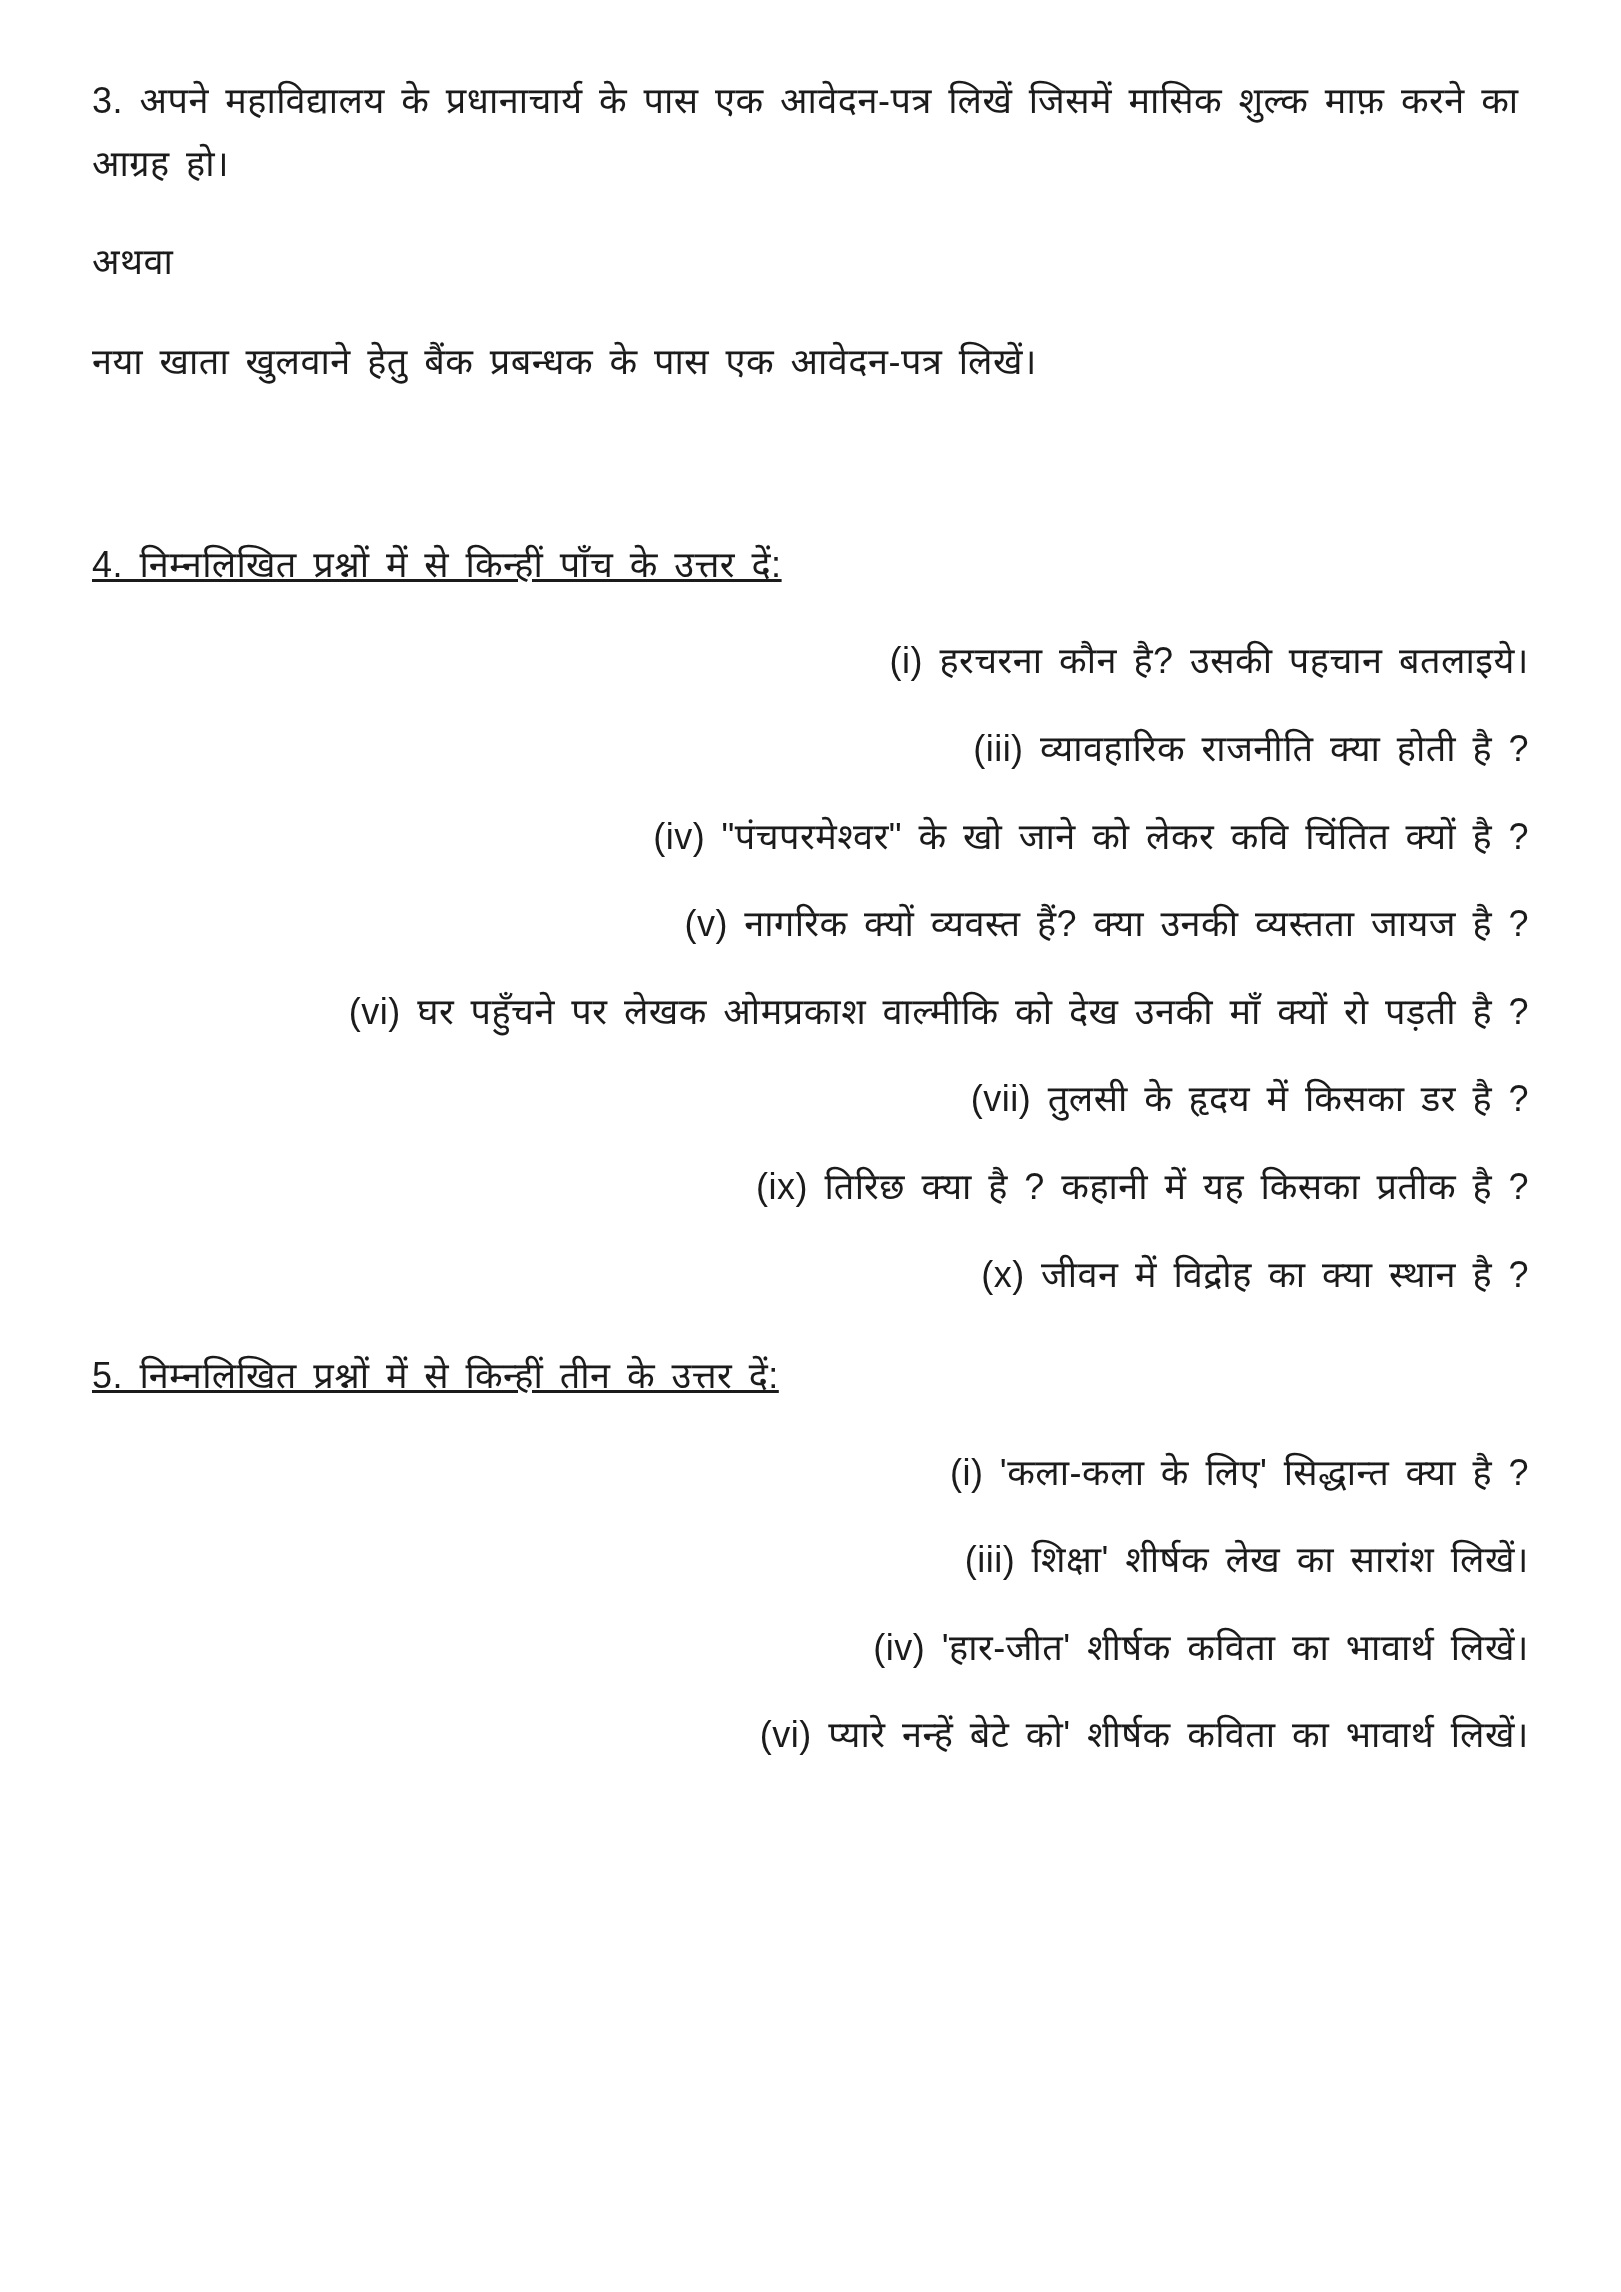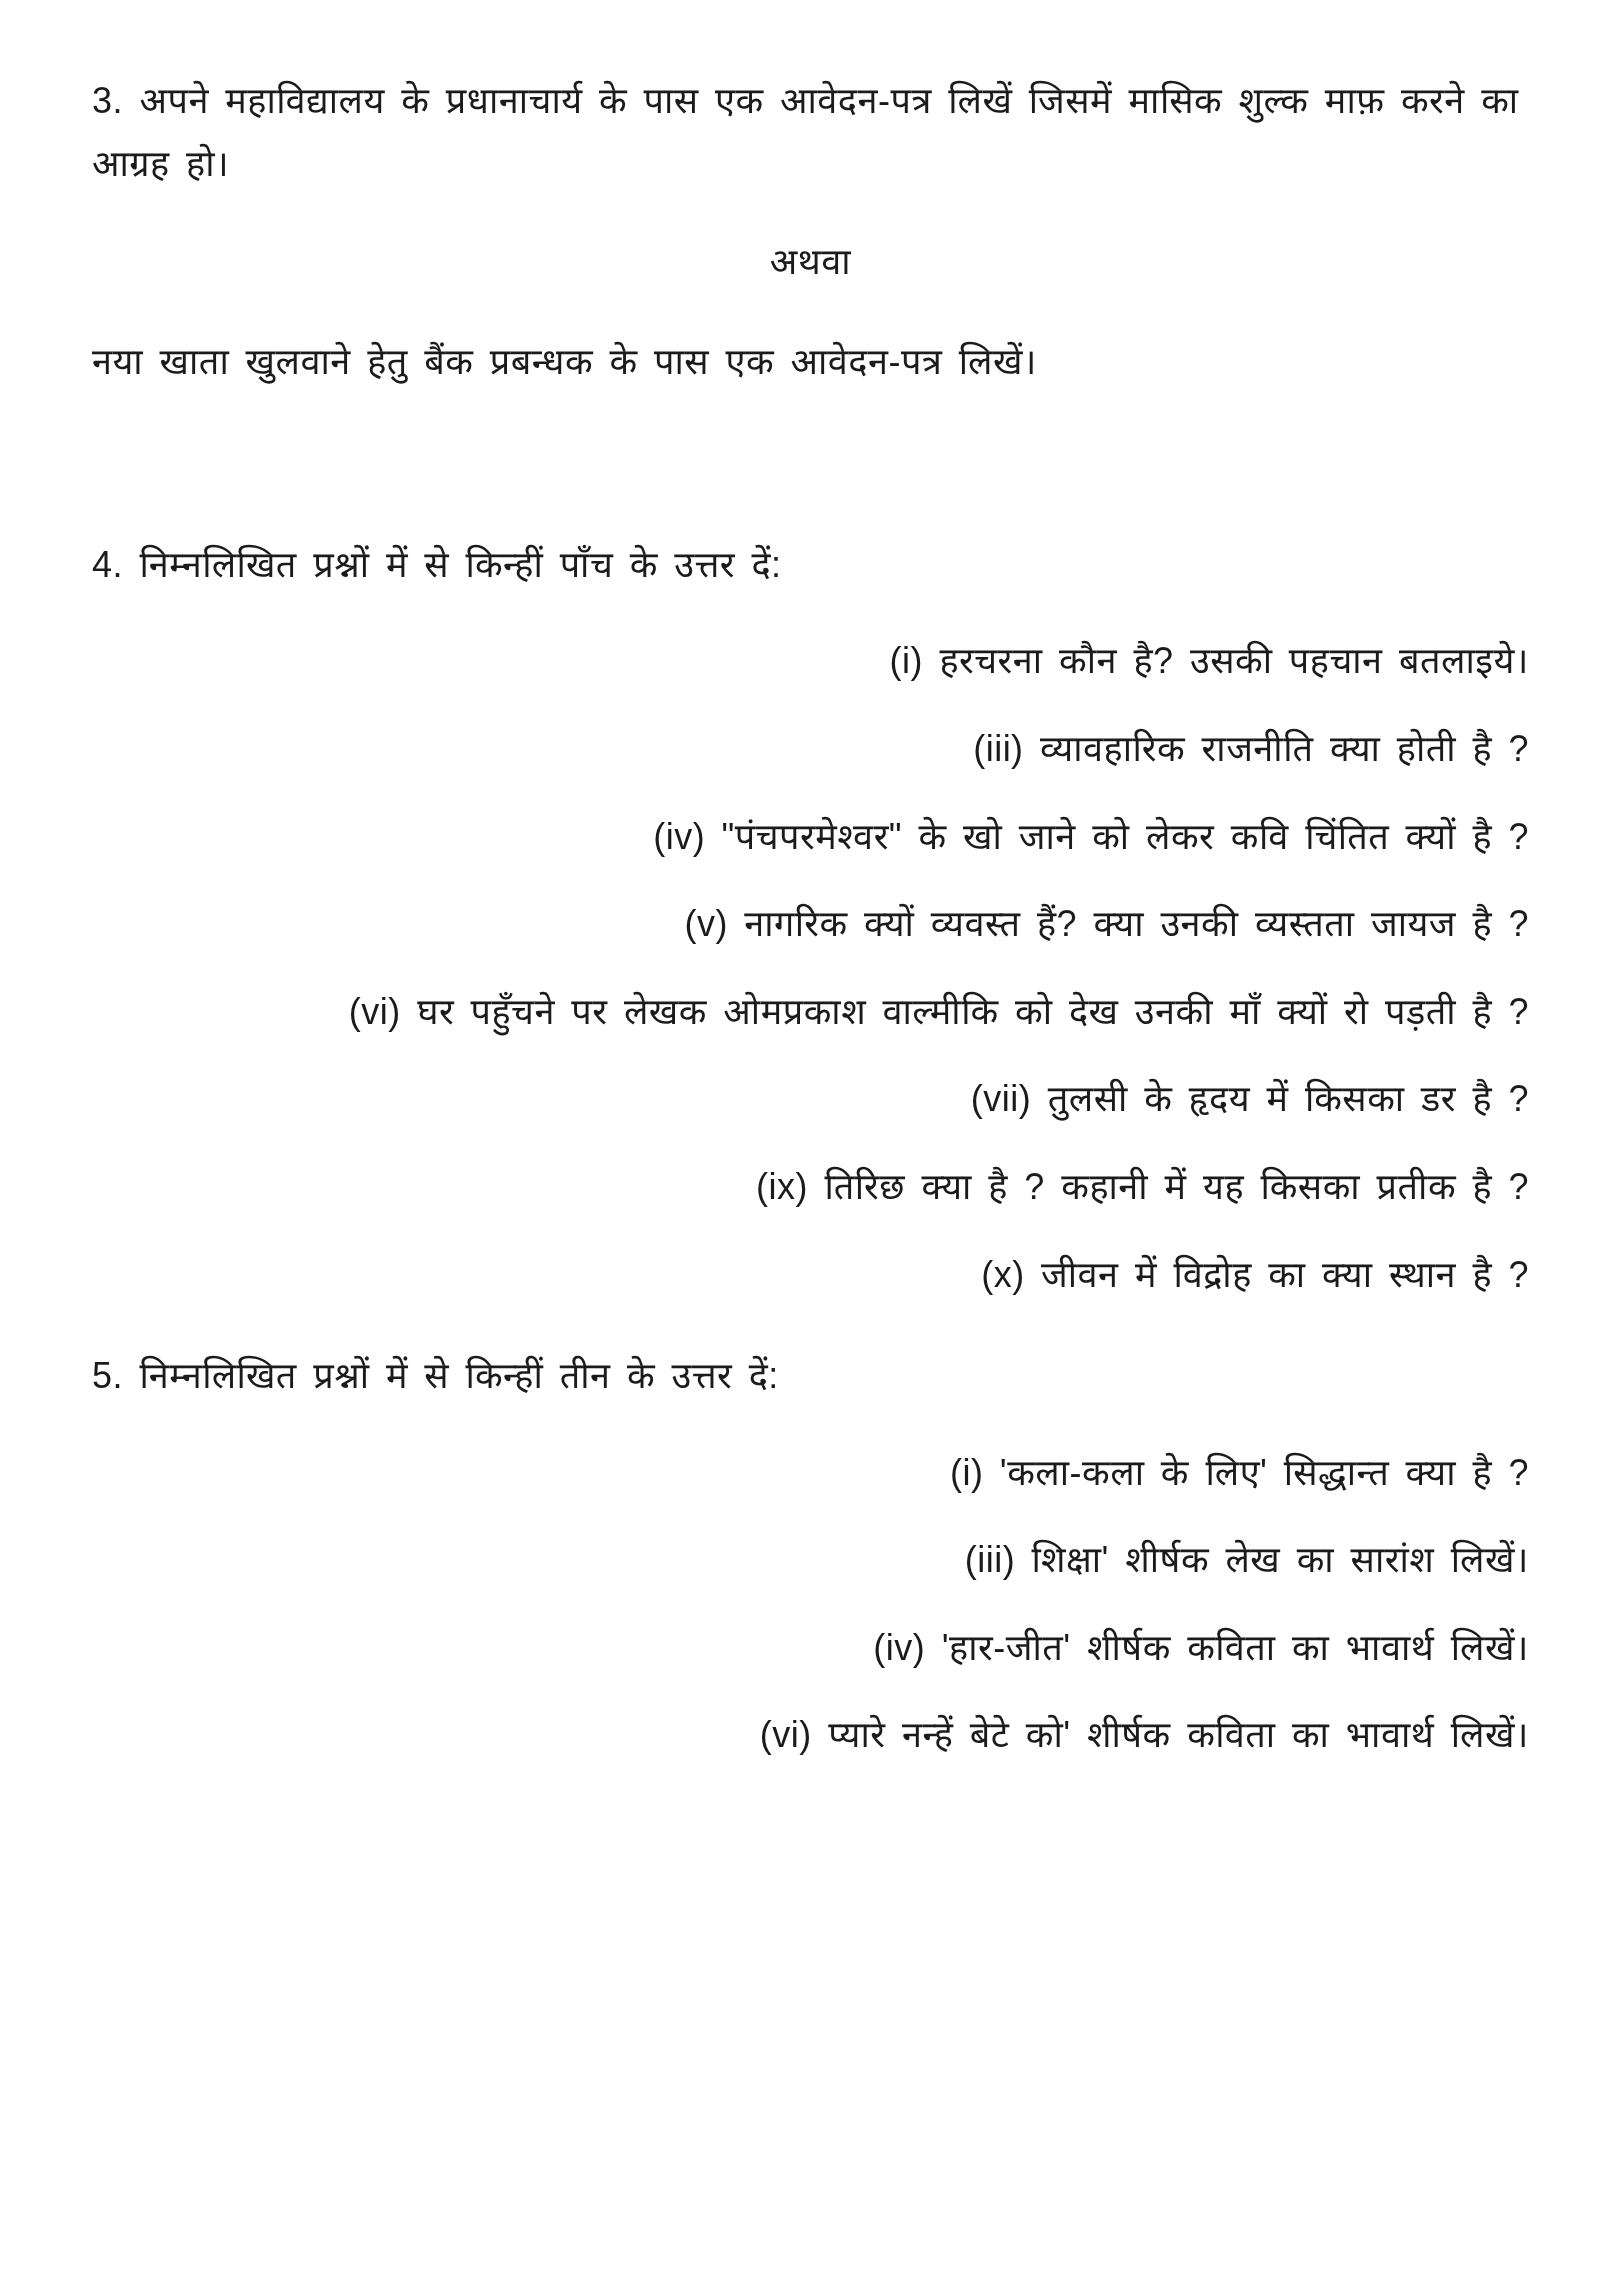--- a/index.html
+++ b/index.html
@@ -21,32 +21,33 @@
   .para {
     font-size: 36px;
     line-height: 1.75;
     margin: 0;
     text-align: left;
     letter-spacing: 0.5px;
     word-spacing: 5.9px;
   }
   .separator {
     font-size: 36px;
-    text-align: center;
+    text-align: left;
     margin: 41px 0 45px 0;
     letter-spacing: 0.5px;
   }
   .section-q4 { margin-top: 147px; }
   .section-q5 { margin-top: 52px; }
   .heading {
     font-size: 36px;
     line-height: 1.4;
     margin: 0 0 47px 0;
     letter-spacing: 0.5px;
     word-spacing: 5.9px;
+    text-decoration: underline;
   }
   .item {
     font-size: 36px;
     line-height: 1.35;
     margin: 0 0 39px 0;
     letter-spacing: 0.5px;
     word-spacing: 5.9px;
     text-align: right;
   }
   .item:last-child { margin-bottom: 0; }

